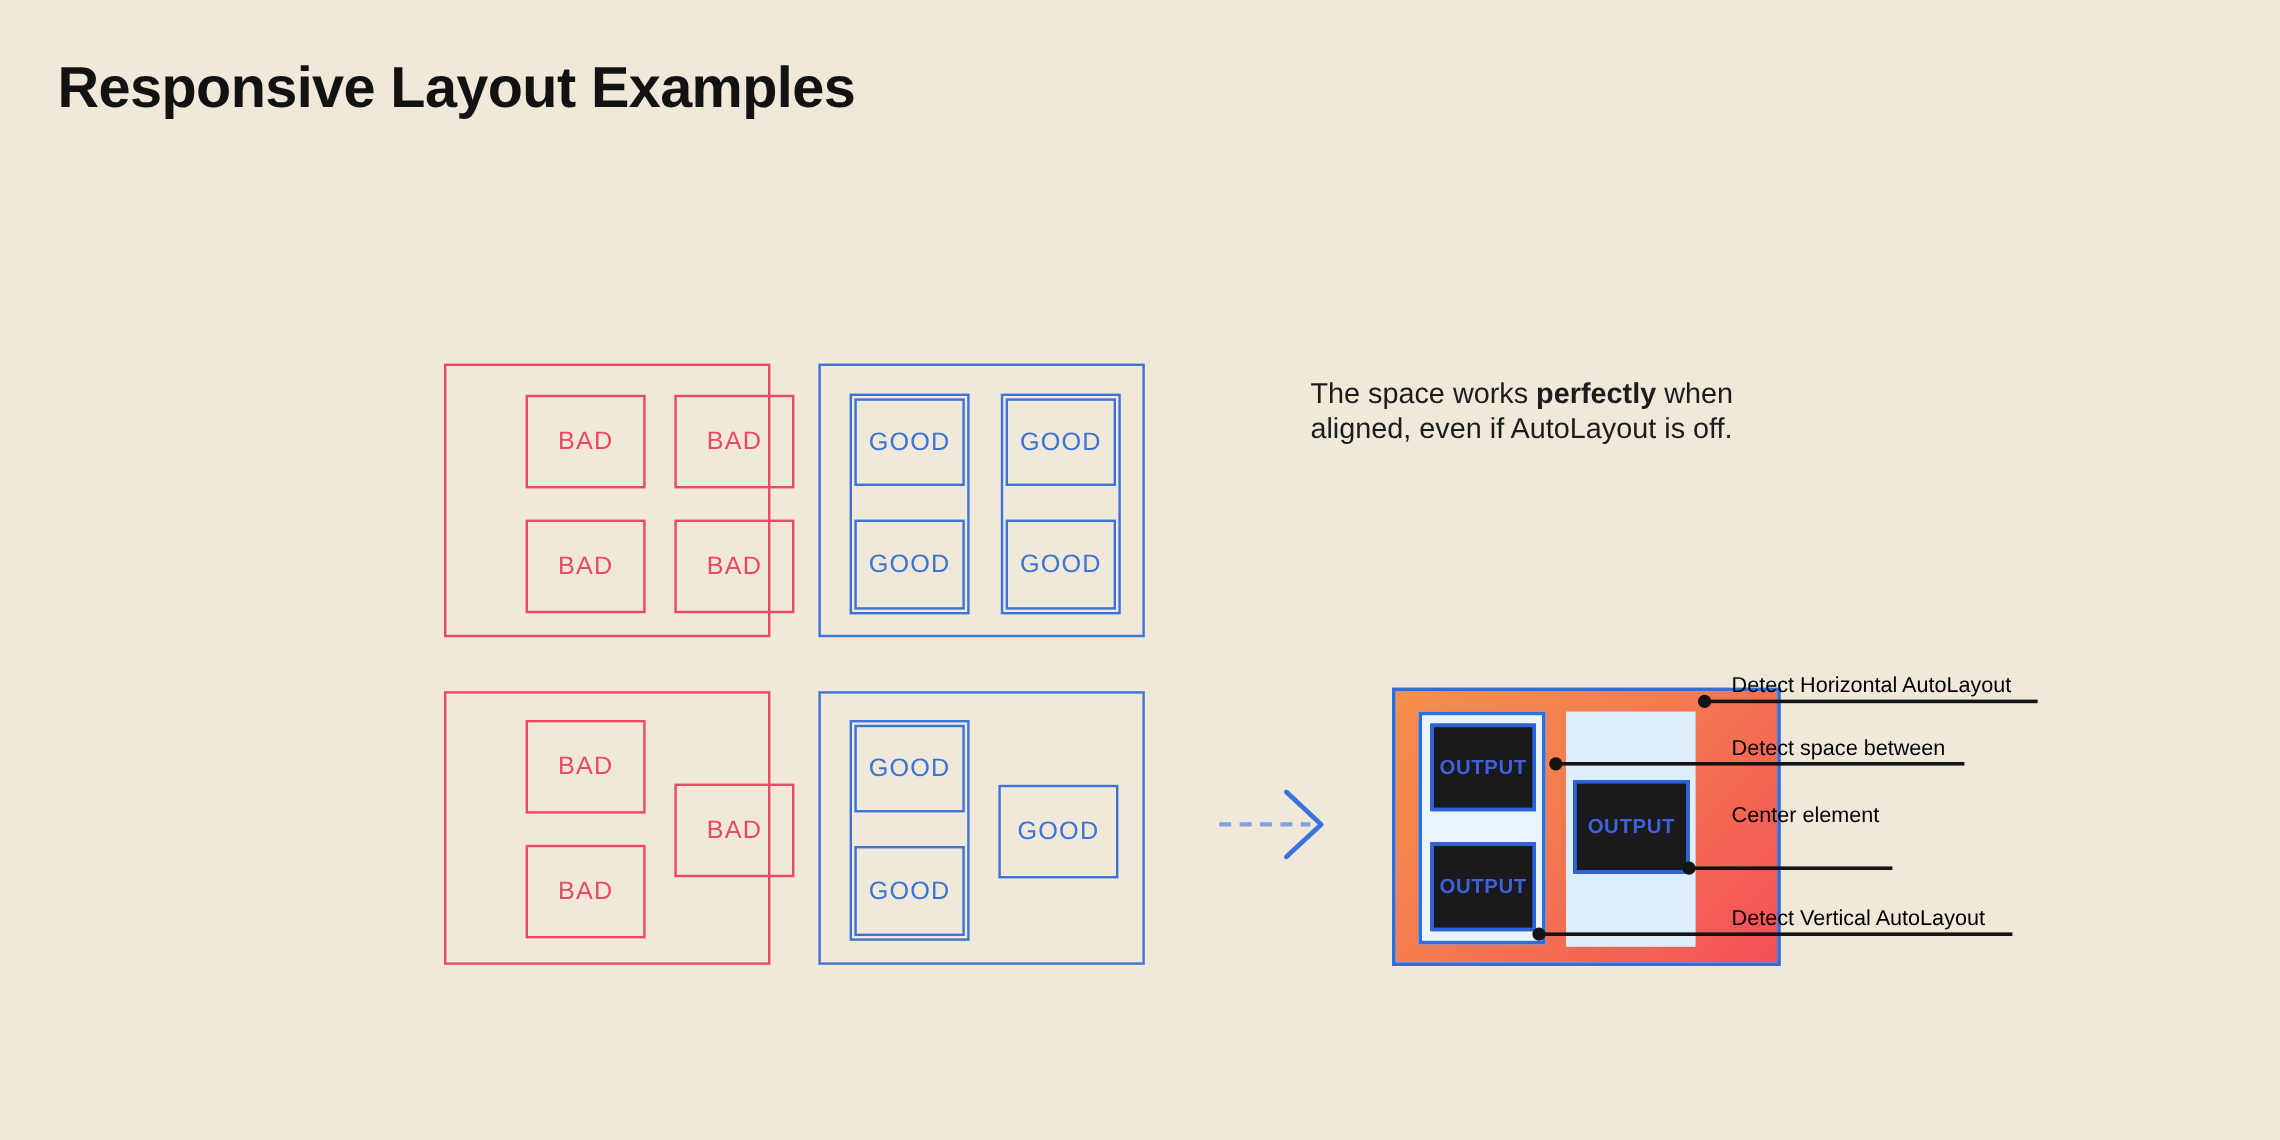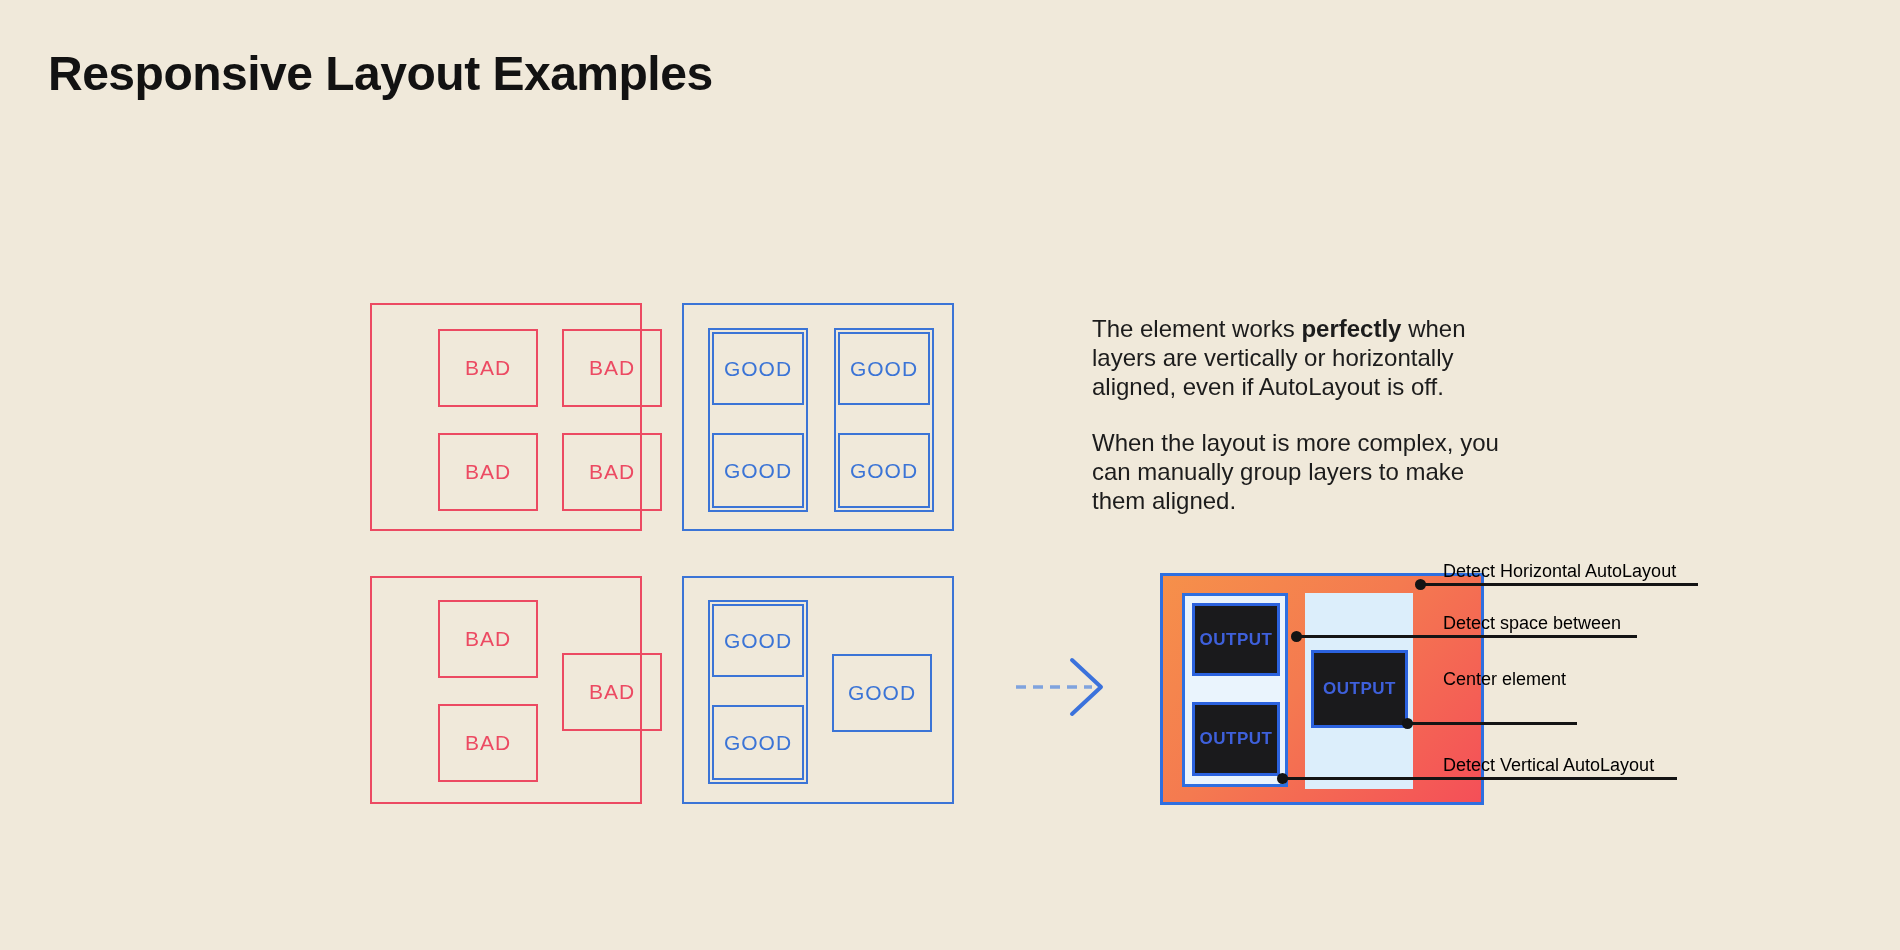--- a/index.html
+++ b/index.html
@@ -121,28 +121,22 @@
         <span>GOOD</span>
       </div>
   </div>
   <div class="box blue" style="left:148px;top:76px;width:100px;height:78px;">
       <span>GOOD</span>
     </div>
 </div>
 
 <div class="desc">
   <div>
-    <div><span>The element works </span><span class="b">perfectly</span><span> when</span></div>
-    <div>layers are vertically or horizontally</div>
+    <div><span>The space works </span><span class="b">perfectly</span><span> when</span></div>
     <div>aligned, even if AutoLayout is off.</div>
-  </div>
-  <div class="para2">
-    <div>When the layout is more complex, you</div>
-    <div>can manually group layers to make</div>
-    <div>them aligned.</div>
   </div>
 </div>
 
 <svg class="arrow-svg" width="104" height="74" viewBox="0 0 104 74">
   <line x1="8" y1="37" x2="84" y2="37" stroke="#7FA3DE" stroke-width="3.5" stroke-dasharray="10 7"></line>
   <polyline points="64,10 93,37 64,64" fill="none" stroke="#3B72DC" stroke-width="4" stroke-linecap="round" stroke-linejoin="round"></polyline>
 </svg>
 
 <div class="ol-frame">
   <div class="ol-wrapper">

